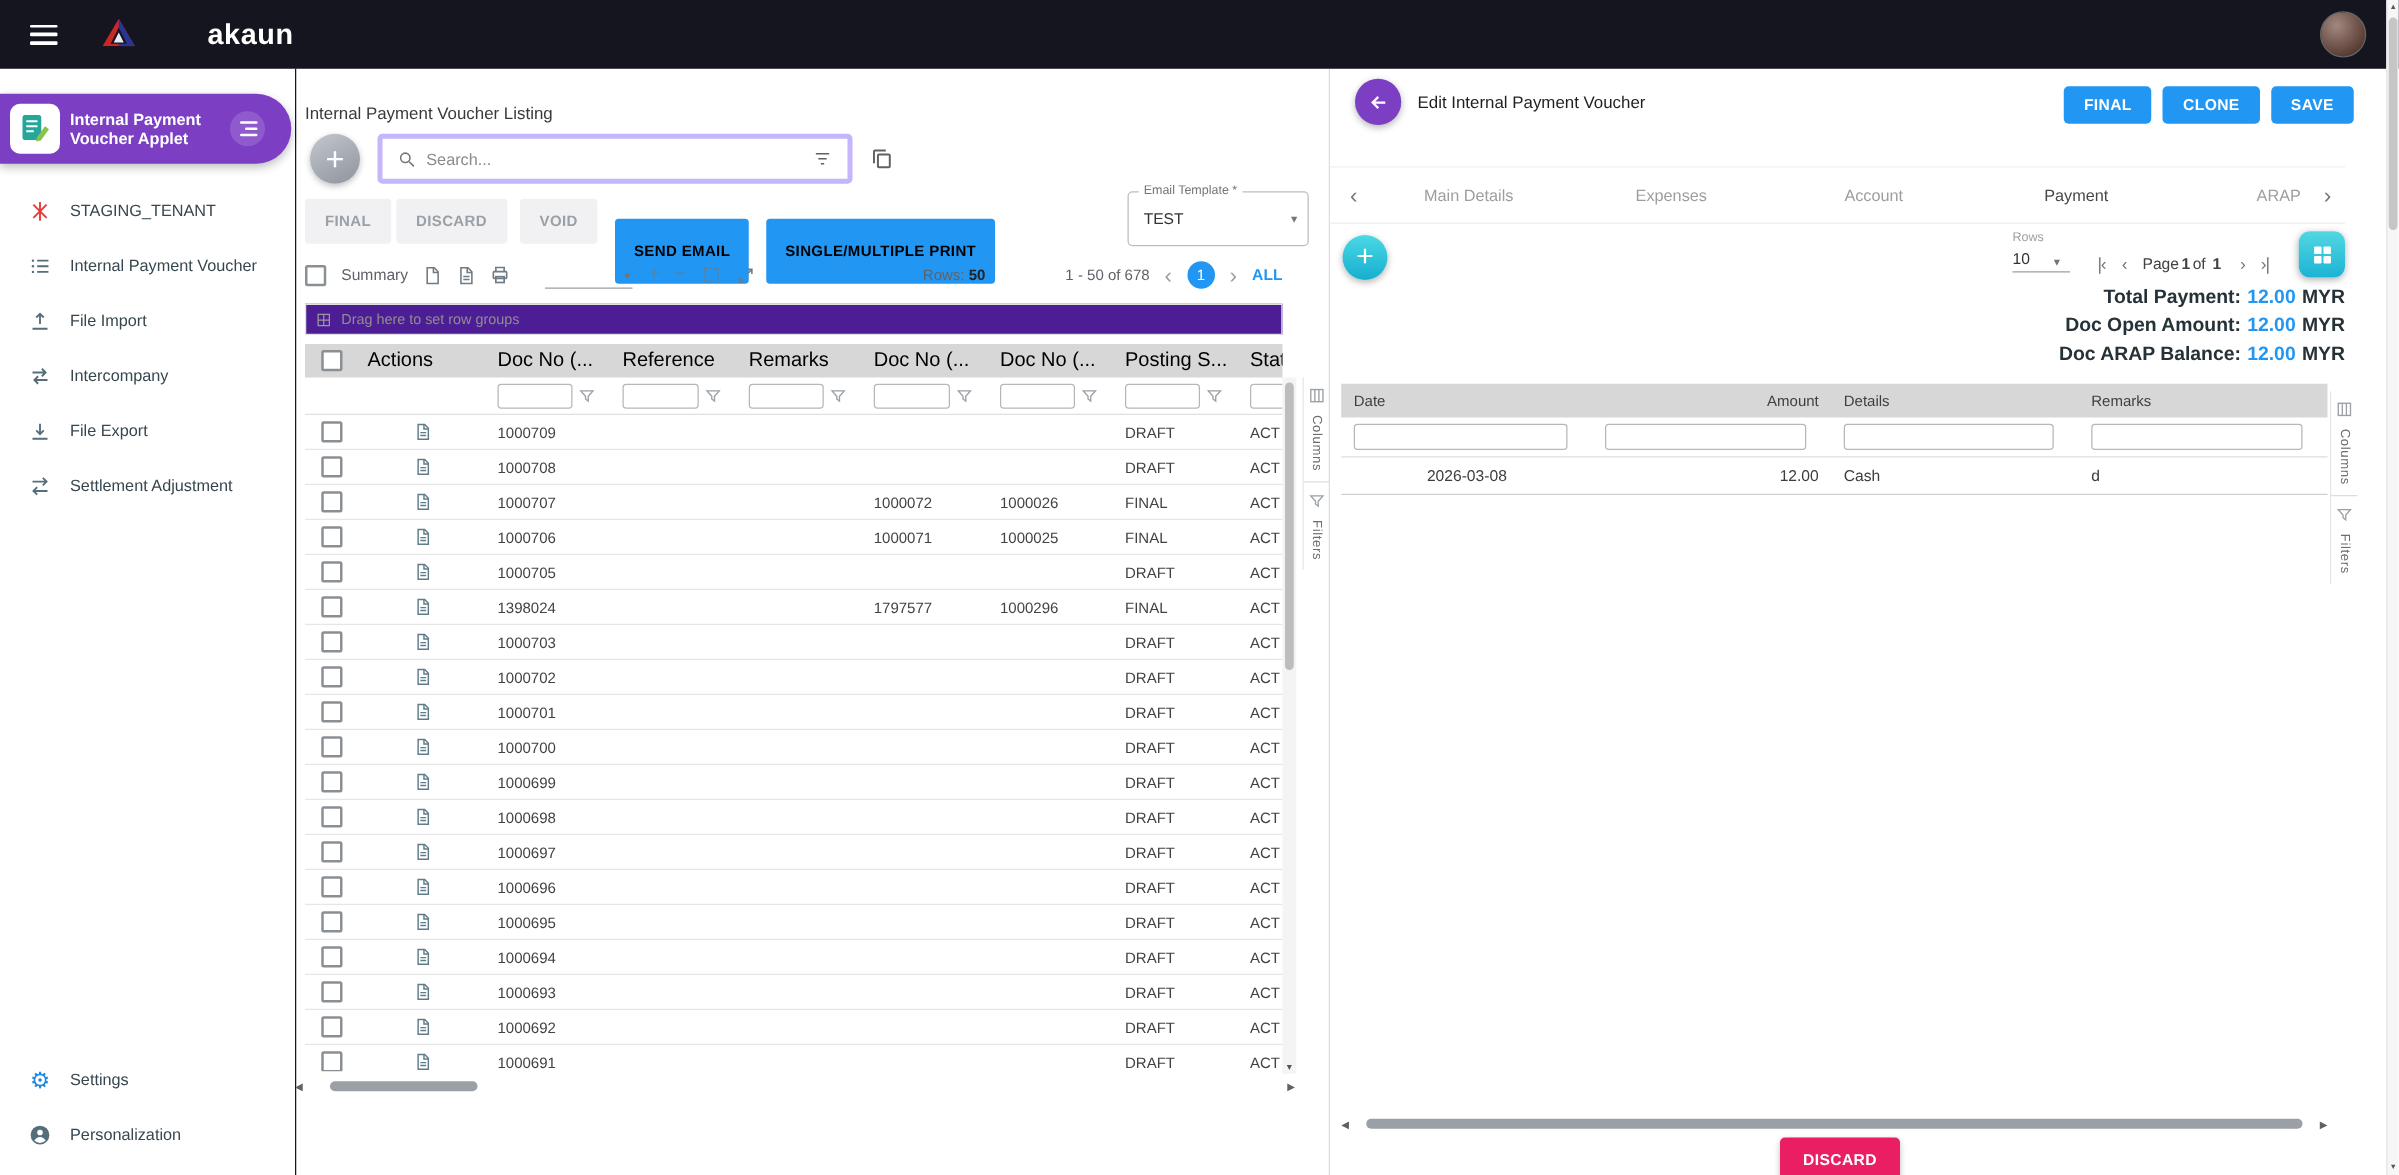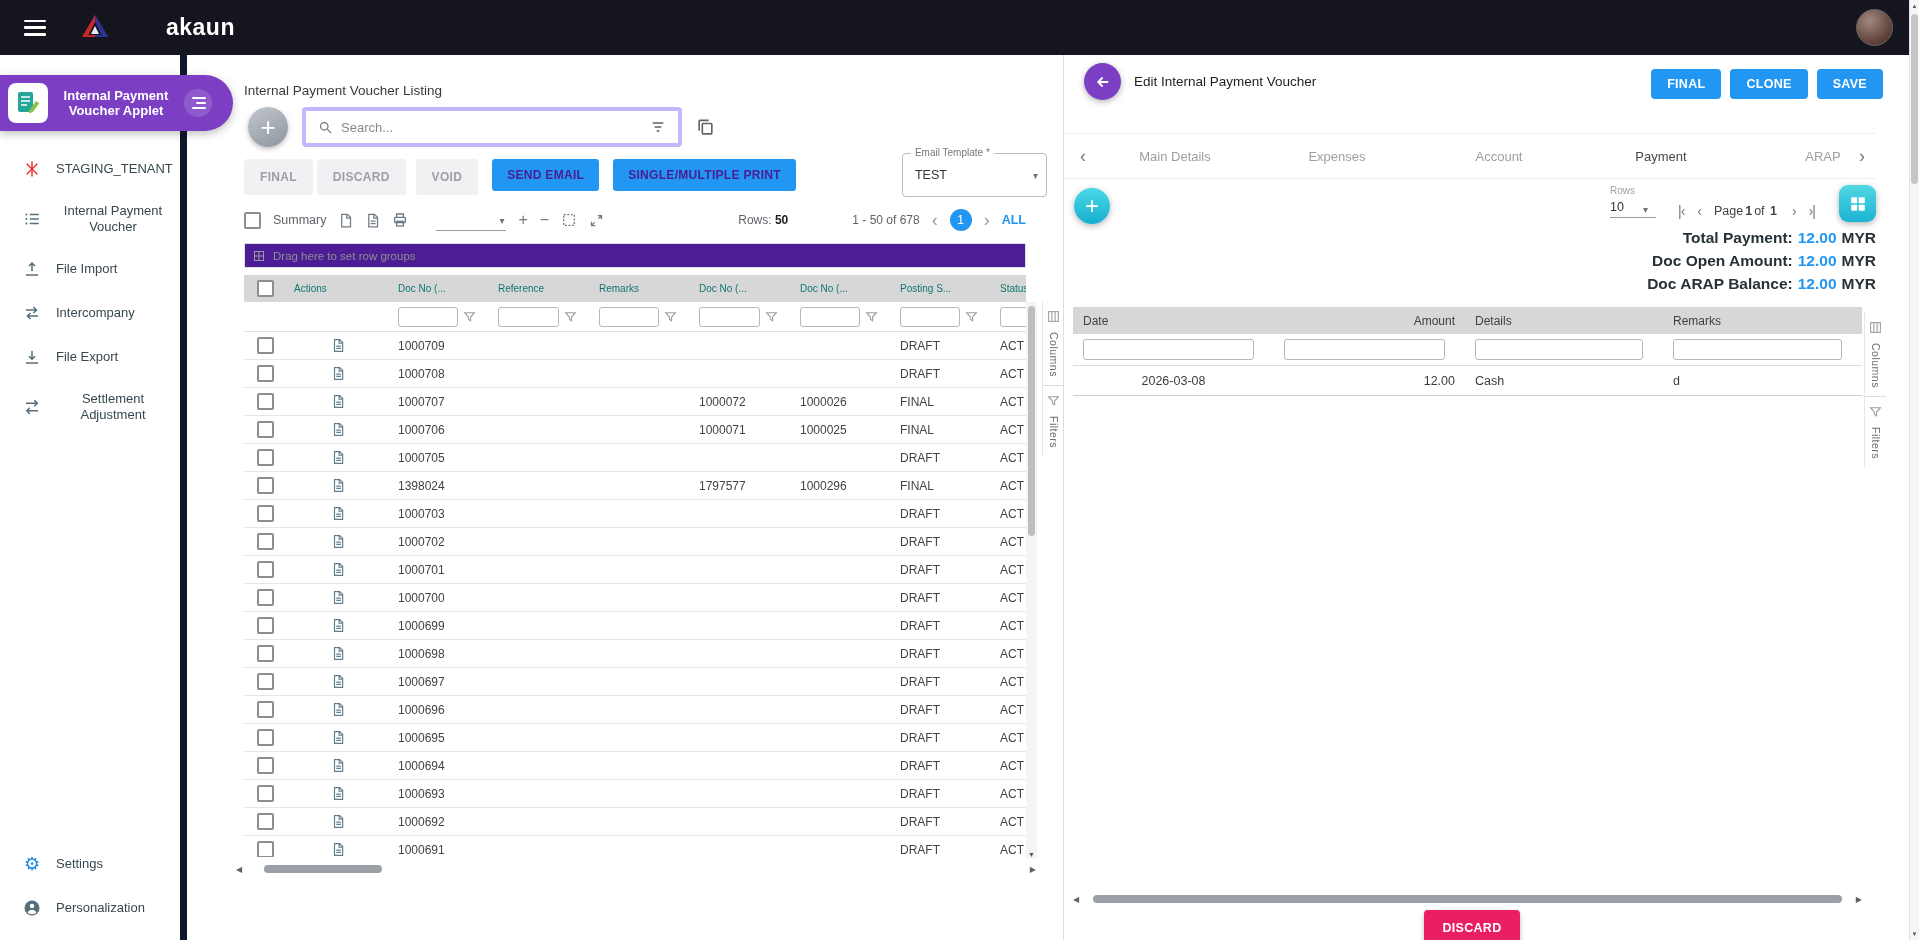--- a/index.html
+++ b/index.html
@@ -9,21 +9,21 @@
   
   .topbar { position:absolute; top:0; left:0; width:1919px; height:55px; background:#15151f; display:flex; align-items:center; z-index:6; }
   .hamburger { width:22px; height:16px; margin-left:24px; display:flex; flex-direction:column; justify-content:space-between; cursor:pointer; }
   .hamburger span { display:block; height:2.6px; background:#fff; border-radius:1px; }
   .brand { display:flex; align-items:center; gap:10px; margin-left:36px; }
   .brand-text { color:#fff; font-size:23px; font-weight:bold; letter-spacing:.5px;margin-left:48px; }
   .avatar { position:absolute; right:26px; top:9px; width:37px; height:37px; border-radius:50%;
             background:radial-gradient(circle at 35% 30%, #a1887f, #5d4037 70%, #3e2723); border:1px solid #666; }
 
   
-  .sidebar { position:absolute; top:55px; left:0; width:187px; bottom:0; background:#fff; border-right:7px solid #0f172a; z-index:2;text-align:center; }
+  .sidebar { position:absolute; top:55px; left:0; width:237px; bottom:0; background:#fff; border-right:1px solid #0f172a; z-index:2; }
   .applet-card { position:absolute; top:20px; left:0; width:233px; height:56px; background:#7c3fc4; border-radius:0 30px 30px 0;
                  display:flex; align-items:center; gap:8px; padding:0 8px; box-shadow:0 3px 8px rgba(0,0,0,.25); z-index:5; }
   .applet-ico-box { width:40px; height:40px; background:#fff; border-radius:8px; display:flex; align-items:center; justify-content:center; flex:0 0 auto; }
   .applet-title { color:#fff; font-size:13px; font-weight:bold; line-height:15px; width:120px; }
   .applet-menu-btn { width:28px; height:28px; border-radius:50%; background:rgba(255,255,255,.15); display:flex; flex-direction:column; justify-content:center; align-items:flex-end; gap:3px; padding:0 6px; cursor:pointer; flex:0 0 auto; }
   .applet-menu-btn i { display:block; height:2px; background:#fff; border-radius:1px; }
   .applet-menu-btn i:nth-child(1){width:14px}.applet-menu-btn i:nth-child(2){width:10px}.applet-menu-btn i:nth-child(3){width:14px}
   .side-menu { position:absolute; top:92px; left:0; right:0; }
   .side-item { display:flex; align-items:center; gap:14px; padding:12px 10px 12px 22px; font-size:13px; color:#37474f; cursor:pointer; }
   .side-item .side-ico { width:20px; height:20px; flex:0 0 auto; display:flex; align-items:center; justify-content:center; }
@@ -37,21 +37,21 @@
   .l-title { position:absolute; top:28px; left:29px; font-size:13.5px; color:#3a3a3a; }
   .l-search-row { position:absolute; top:52px; left:33px; display:flex; align-items:center; gap:14px; }
   .add-btn { width:40px; height:40px; border-radius:50%; background:linear-gradient(150deg,#c3c8ce,#8d949c); color:#fff; font-size:26px; display:flex; align-items:center; justify-content:center; box-shadow:0 2px 5px rgba(0,0,0,.25); cursor:pointer; }
   .search-box { width:380px; height:40px; border:4px solid #c4b5fd; border-radius:4px; display:flex; align-items:center; padding:0 12px; gap:8px; background:#fff; }
   .search-box input { flex:1; border:none; outline:none; font-size:13px; color:#444; font-family:inherit; }
   .search-box input::placeholder { color:#8a8a8a; }
   .icon-btn { display:flex; align-items:center; justify-content:center; cursor:pointer; }
   .l-btn-row { position:absolute; top:104px; left:29px; display:flex; align-items:flex-start; }
   .btn-flat { height:36px; padding:0 16px; background:#f1f1f3; color:#9aa0a6; font-weight:bold; font-size:12px; letter-spacing:.3px; border-radius:3px; display:flex; align-items:center; margin-right:4px; cursor:pointer; }
   .btn-flat.void { margin-left:6px; margin-right:14px; }
-  .btn-blue { height:32px; padding:0 15px; background:#2196f3; color:#4c1d95; font-weight:bold; font-size:12px; letter-spacing:.3px; border-radius:3px; display:flex; align-items:center; margin-right:14px; cursor:pointer; }
+  .btn-blue { height:52px; padding:0 15px; background:#2196f3; color:#000000; font-weight:bold; font-size:12px; letter-spacing:.3px; border-radius:3px; display:flex; align-items:center; margin-right:14px; cursor:pointer;margin-top:16px; }
   .email-select { position:relative; margin-left:92px; margin-top:-6px; width:145px; height:44px; border:1px solid #bdbdbd; border-radius:4px; display:flex; align-items:center; padding:0 24px 0 12px; cursor:pointer; }
   .email-select .flabel { position:absolute; top:-7px; left:8px; background:#fff; padding:0 4px; font-size:10px; color:#757575; }
   .email-select .fvalue { font-size:12.5px; color:#333; }
   .caret { position:absolute; right:8px; color:#757575; font-size:10px; }
   .l-toolbar { position:absolute; top:152px; left:29px; width:782px; height:26px; display:flex; align-items:center; gap:12px; }
   .cb { width:17px; height:17px; border:2px solid #8a8f94; border-radius:2px; background:#fff; display:inline-block; flex:0 0 auto; cursor:pointer; }
   .tb-label { font-size:12.5px; color:#5f6368; }
   .mini-select { width:70px; height:22px; border-bottom:1px solid #9e9e9e; margin-left:16px; position:relative; cursor:pointer; }
   .mini-select .caret { right:2px; top:6px; }
   .tb-glyph { color:#6f7b85; font-size:16px; cursor:pointer; line-height:1; }
@@ -60,21 +60,21 @@
   .range-info { margin-left:52px; font-size:12px; color:#5f6368; }
   .pg-chev { color:#9e9e9e; font-size:18px; line-height:1; cursor:pointer; }
   .pg-circle { width:22px; height:22px; border-radius:50%; background:#2196f3; color:#fff; font-size:12px; display:flex; align-items:center; justify-content:center; cursor:pointer; }
   .pg-all { color:#2196f3; font-weight:bold; font-size:12.5px; cursor:pointer; }
   .l-drag { position:absolute; top:188px; left:29px; width:782px; height:25px; background:#4c1d95; border:1px solid #e0e0e0; display:flex; align-items:center; gap:8px; padding:0 8px; font-size:11.5px; color:#8f8f8f; }
 
   .l-table { position:absolute; top:220px; left:29px; width:782px; height:582px; overflow:hidden; }
   .lgrid { display:grid; grid-template-columns:42px 104px 100px 101px 100px 101px 100px 100px 70px; width:818px; }
   .lc { display:flex; align-items:center; padding:0 8px; overflow:hidden; white-space:nowrap; }
   .lhead { background:#d7d7d7; height:27px; }
-  .lhead .lc { font-size:10px; color:#0f766e; }
+  .lhead .lc { font-size:16px; color:#000000; }
   .lfilter { height:30px; border-bottom:1px solid #e0e0e0; }
   .f-input { width:calc(100% - 24px); height:20px; border:1px solid #b7b7b7; border-radius:3px; outline:none; font-family:inherit; font-size:11px; padding:0 4px; }
   .funnel { margin-left:5px; display:flex; cursor:pointer; }
   .lrow { height:28px; border-bottom:1px solid #e6e6e6; font-size:12px; color:#424242; }
   .lrow .cc, .lfilter .cc, .lhead .cc { justify-content:center; padding:0; }
   .lrow .ac { justify-content:center; }
   .doc-ico { display:flex; cursor:pointer; }
 
   .l-hscroll { position:absolute; top:808px; left:21px; width:800px; height:12px; display:flex; align-items:center; }
   .hs-arrow { font-size:8px; color:#616161; cursor:pointer; }

